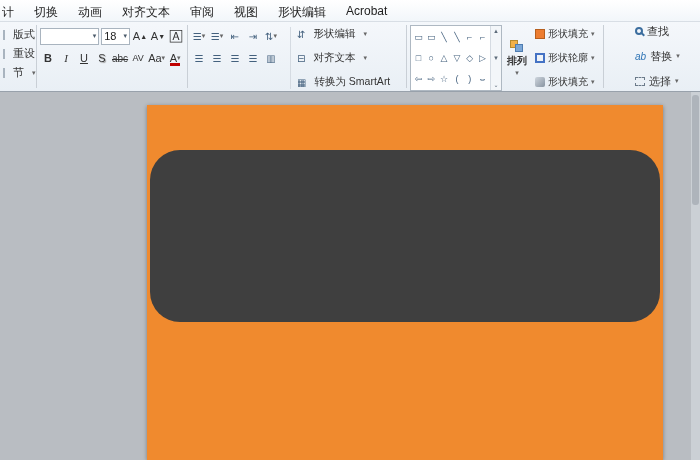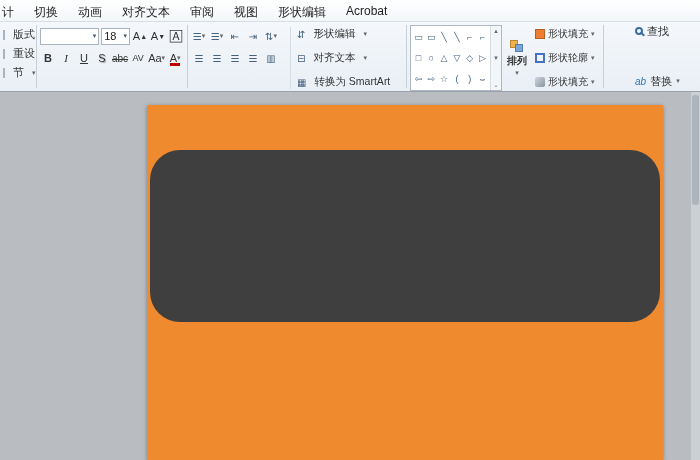--- a/index.html
+++ b/index.html
@@ -301,20 +301,25 @@
       <div class="grp-body edit-col">
         <div class="btn">
           <span class="ic-mag"></span>
           <span>查找</span>
         </div>
         <div class="btn">
           <span class="ic-replace">ab</span>
           <span>替换</span>
             <span class="arrow">▾</span>
         </div>
+        <div class="btn">
+          <span class="ic-select"></span>
+          <span>选择</span>
+            <span class="arrow">▾</span>
+        </div>
       </div>
     </div>
 
   </div>
 </div>
 
 <div class="canvas">
   <div class="slide" style="background: rgb(240, 138, 46);">
     <div class="dark-shape" style="background: rgb(63, 63, 63);"></div>
   </div>

